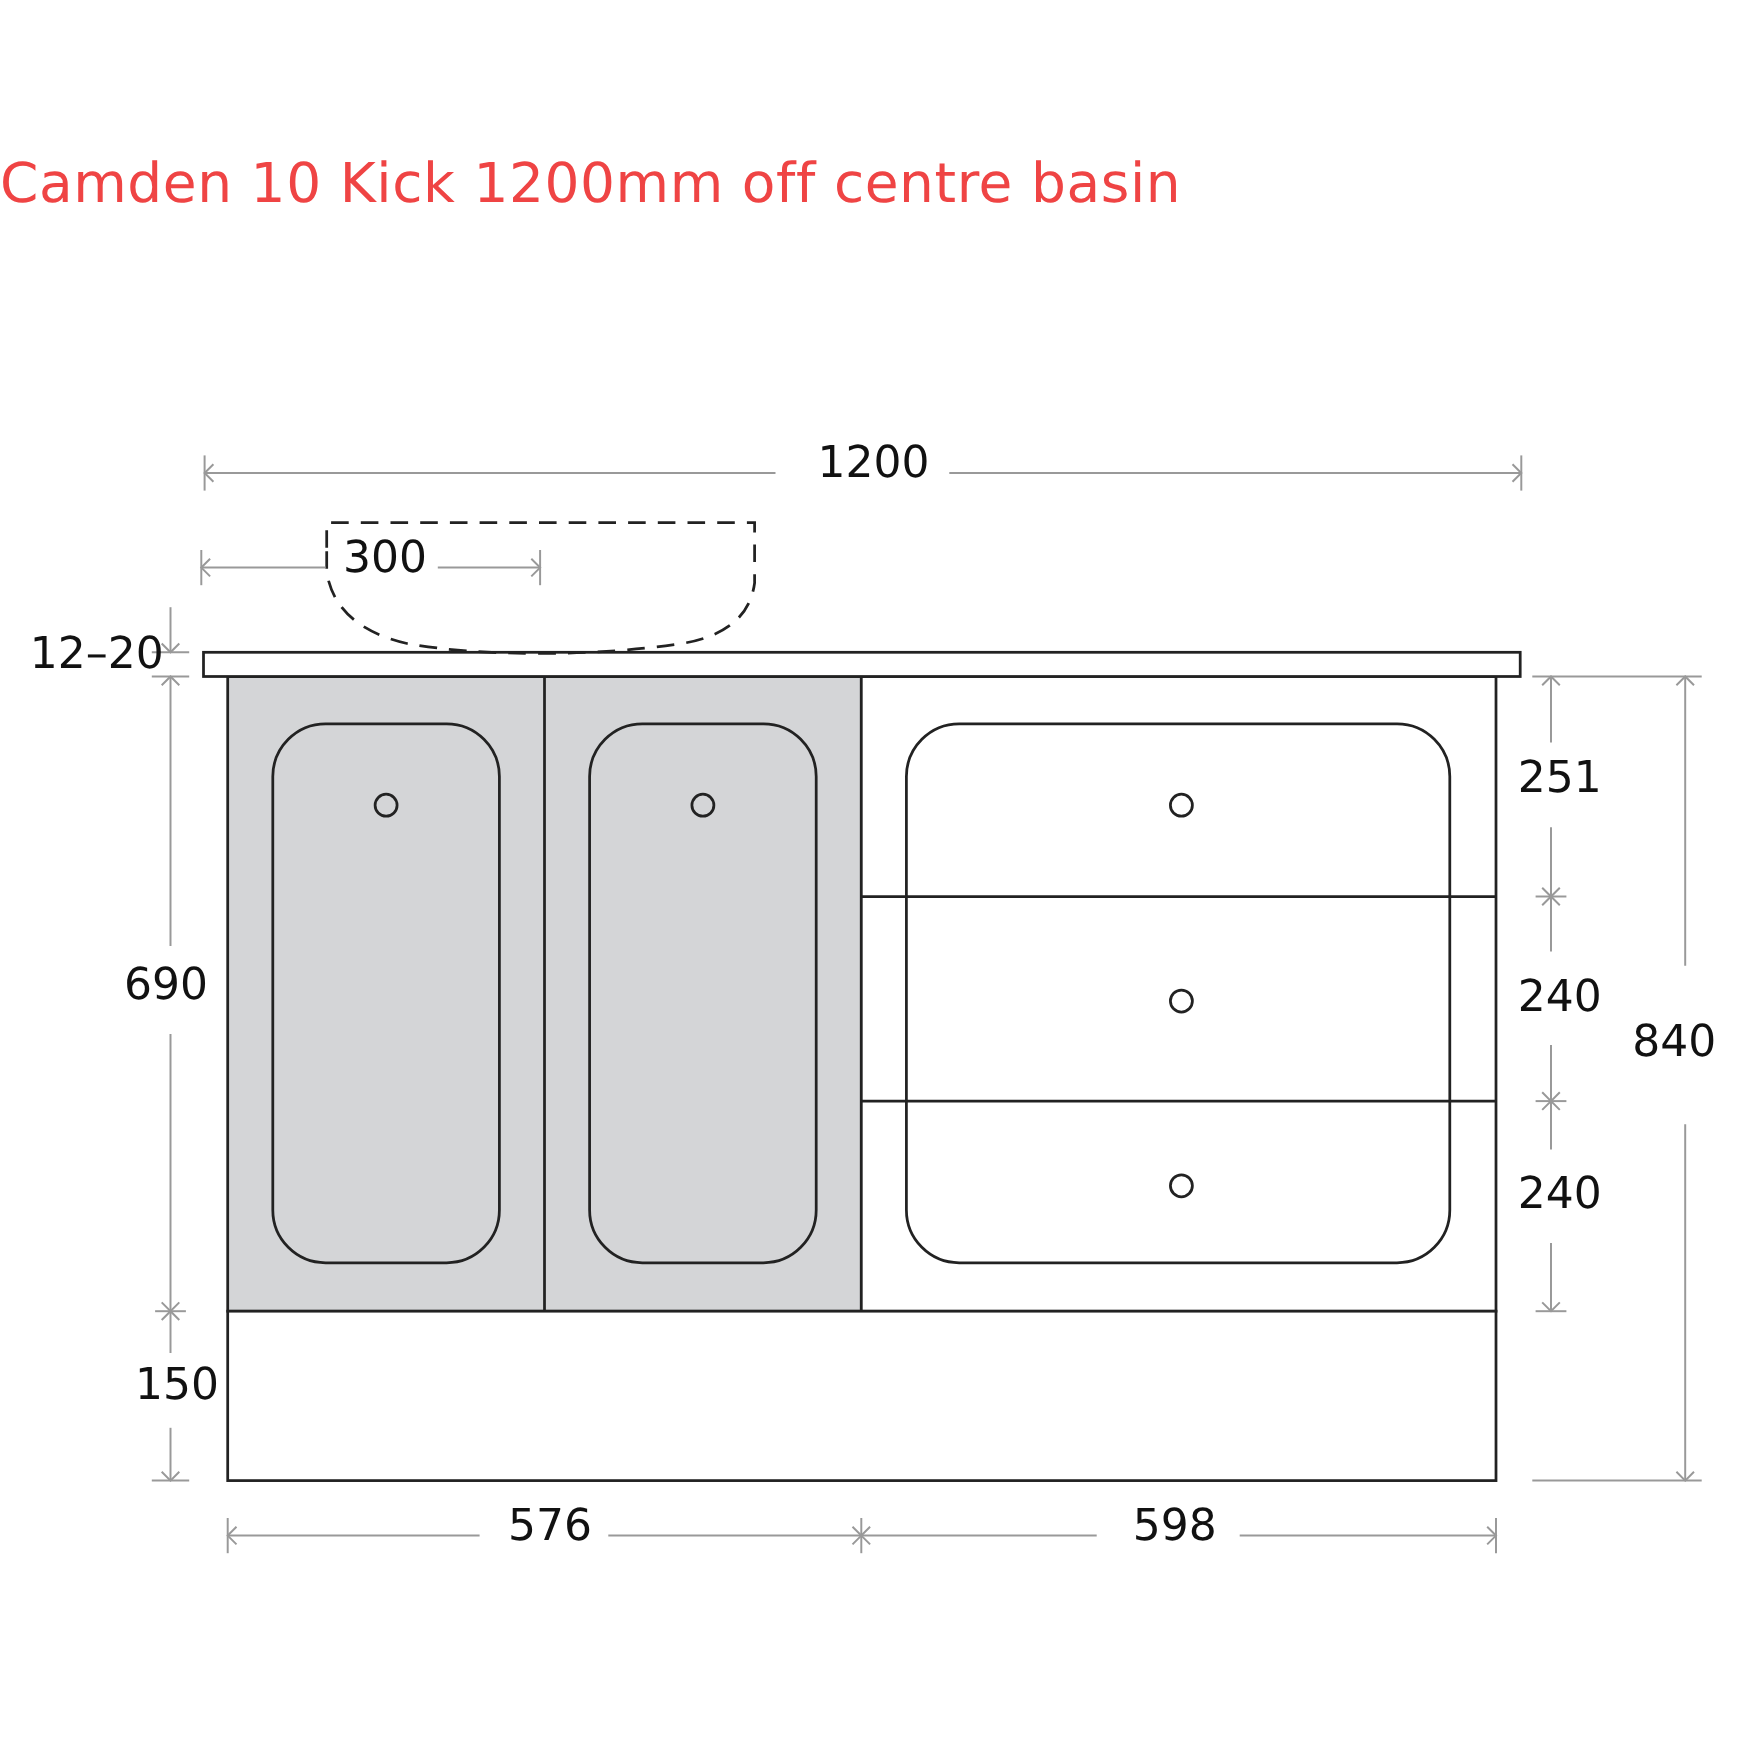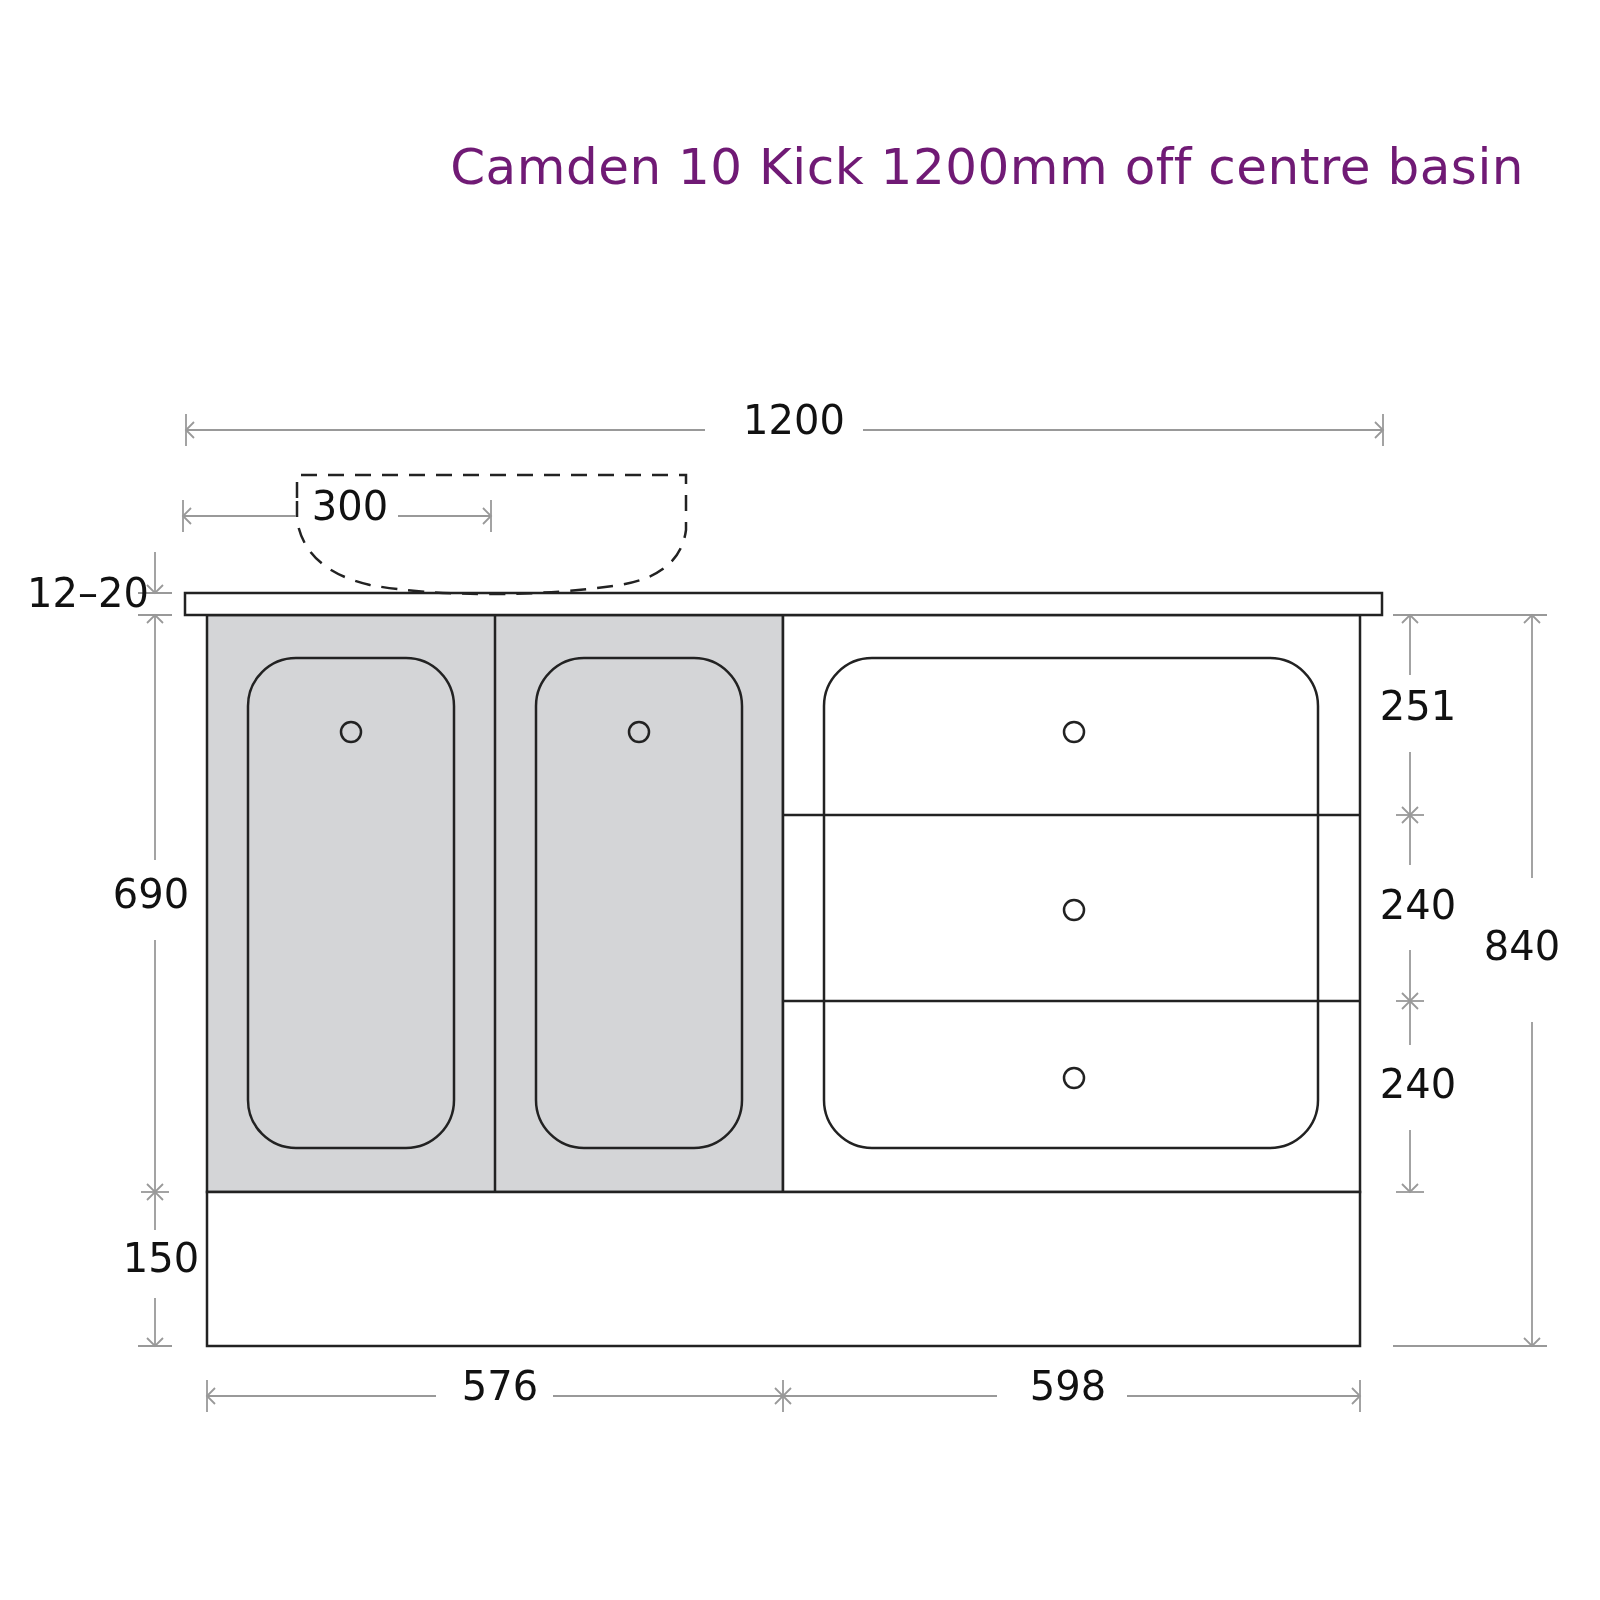--- a/index.html
+++ b/index.html
@@ -1,17 +1,17 @@
 <!DOCTYPE html>
 <html><head>
 <meta charset="utf-8">
 <style>
   html, body { margin:0; padding:0; background:#ffffff; }
   body { width:1600px; height:1600px; position:relative; overflow:hidden; font-family:"DejaVu Sans", sans-serif; }
-  .title { position:absolute; left:0; top:138px; width:1524px; text-align:right; font-size:50px; color:#701a75; letter-spacing:0.5px; }
+  .title { position:absolute; left:0; top:138px; width:1524px; text-align:left; font-size:50px; color:#ef4444; letter-spacing:0.5px; }
   svg { position:absolute; left:0; top:0; }
   .dimtxt { font-family:"DejaVu Sans", sans-serif; font-size:40px; fill:#111; }
 </style>
 </head>
 <body>
 
 <div class="title">Camden 10 Kick 1200mm off centre basin</div>
 
 <svg width="1600" height="1600" viewBox="0 0 1600 1600">
   <defs>

